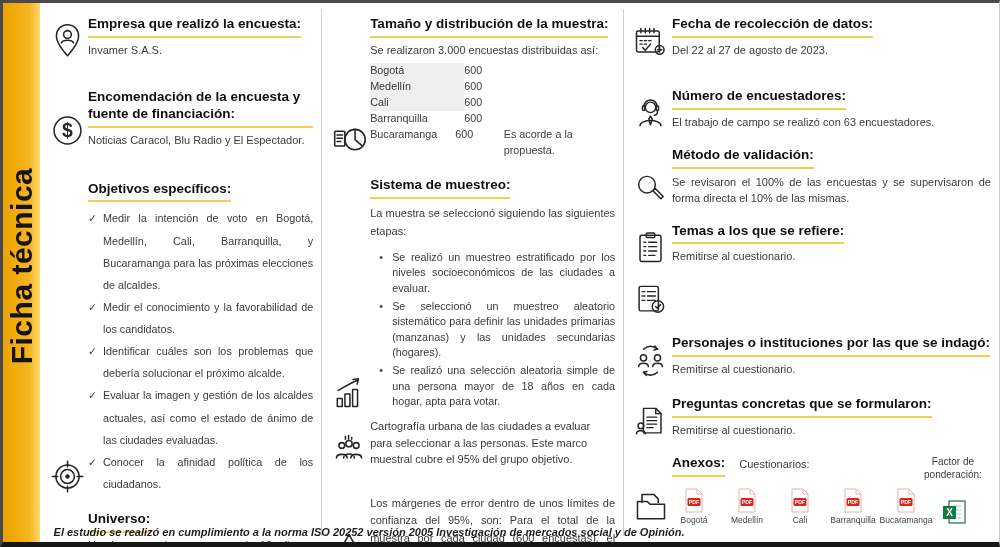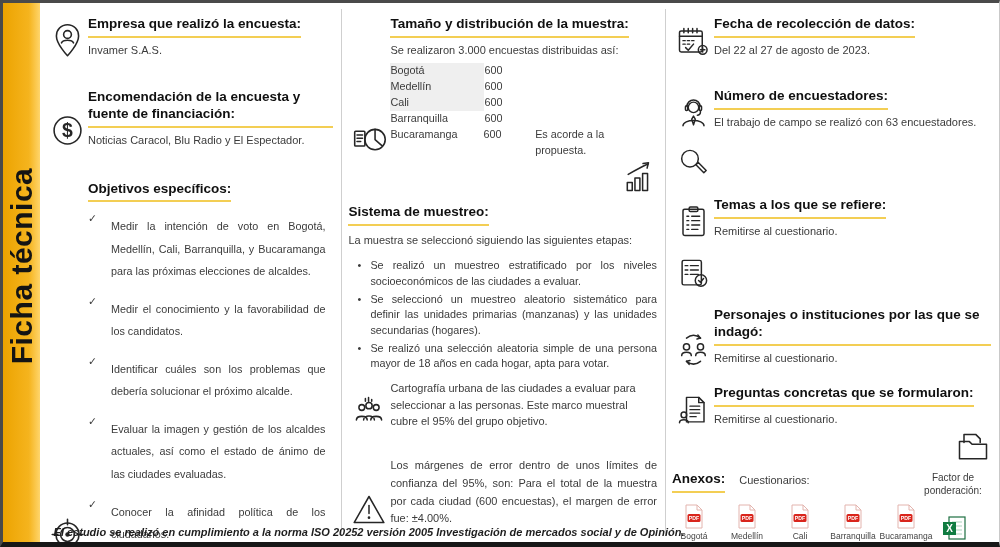--- a/index.html
+++ b/index.html
@@ -23,21 +23,21 @@
   .ic{flex:0 0 42px;display:flex;justify-content:center;padding-top:1px;}
   .ct{flex:1;min-width:0;}
   .hd{font-size:13.5px;font-weight:bold;color:#101010;margin:0 0 5px;display:inline-block;
       border-bottom:2.5px solid #F3CE54;padding-bottom:3px;line-height:1.25;}
   .body{font-size:11px;color:#3b3b3b;margin:0;text-align:justify;line-height:1.45;}
   .lh-air{line-height:1.7;}
   .lh-big{line-height:1.62;}
   
   .oitem{display:flex;font-size:10.8px;color:#3b3b3b;line-height:2.05;}
   .tick{flex:0 0 15px;color:#3b3b3b;}
-  .oitem p{margin:8px;text-align:justify;flex:1;}
+  .oitem p{margin:0;text-align:justify;flex:1;}
   
   .bitem{display:flex;font-size:10.8px;color:#3b3b3b;line-height:1.42;margin-bottom:3px;}
   .dot{flex:0 0 22px;text-align:center;}
   .bitem p{margin:0;text-align:justify;flex:1;}
   
   .srow{display:flex;font-size:10.8px;color:#3b3b3b;line-height:1.48;}
   .city{width:94px;}
   .hl{background:#efefef;}
   .val{width:36px;}
   .note{margin-left:16px;}
@@ -49,21 +49,21 @@
   .footer{position:absolute;left:42px;width:648px;bottom:4px;text-align:center;
           font-size:11px;font-weight:bold;font-style:italic;color:#1e1e1e;}
   
   .anexos-top{display:flex;align-items:flex-start;}
   .cuest{font-size:11px;color:#3b3b3b;margin:3px 0 0 14px;}
   .pond{font-size:10px;color:#3b3b3b;margin-left:auto;width:76px;text-align:center;line-height:1.3;}
   .files-row{display:flex;align-items:flex-end;gap:9px;margin-top:6px;}
   .file{display:flex;flex-direction:column;align-items:center;width:44px;cursor:pointer;}
   .file span{font-size:8.5px;color:#444;margin-top:2px;white-space:nowrap;}
   .file.excel{margin-left:auto;margin-right:20px;width:34px;}
-  .mt6{margin-top:6px;}.mt10{margin-top:27px;}.mt12{margin-top:0;flex-direction:column;}.mt14{margin-top:14px;}
+  .mt6{margin-top:6px;}.mt10{margin-top:27px;}.mt12{margin-top:16px;}.mt14{margin-top:14px;}
   .mt16{margin-top:16px;}.mt30{margin-top:30px;}
 </style>
 </head>
 <body>
 
 <div class="page">
 
   <div class="band">
     <span class="band-text">Ficha técnica</span>
   </div>
@@ -289,20 +289,24 @@
           <p class="body">El trabajo de campo se realizó con 63 encuestadores.</p>
         </div>
       </div>
 
       <div class="s mt14">
         <div class="ic">
           <svg class="li" viewBox="0 0 40 40" width="35" height="35">
             <circle cx="16" cy="14.5" r="9.5"></circle>
             <path d="M22.8 21.5l2.7-2.6 9 9-2.7 2.6z"></path>
           </svg>
+        </div>
+        <div class="ct">
+          <h3 class="hd">Método de validación:</h3>
+          <p class="body" style="line-height:1.5">Se revisaron el 100% de las encuestas y se supervisaron de forma directa el 10% de las mismas.</p>
         </div>
       </div>
 
       <div class="s mt14">
         <div class="ic">
           <svg class="li" viewBox="0 0 40 40" width="35" height="35">
             <rect x="8" y="6" width="24" height="30" rx="2"></rect>
             <rect x="15" y="3.5" width="10" height="5" rx="1.5"></rect>
             <path d="M12.5 14h2M18 14h9M12.5 19h2M18 19h9M12.5 24h2M18 24h9M12.5 29h2M18 29h7"></path>
           </svg>

